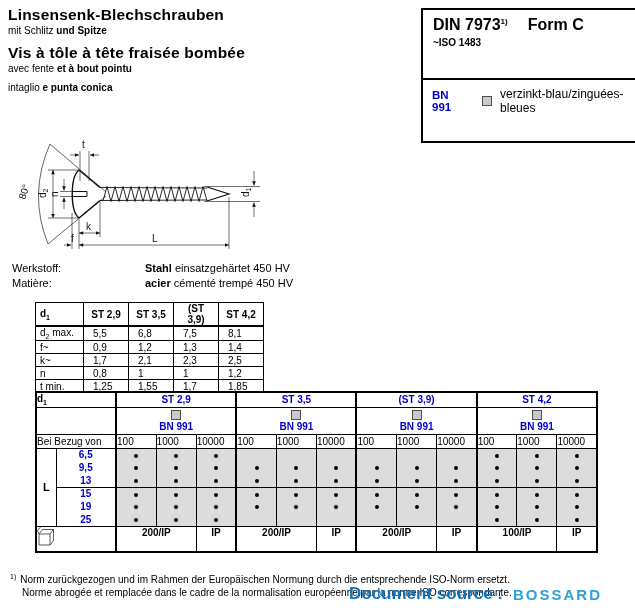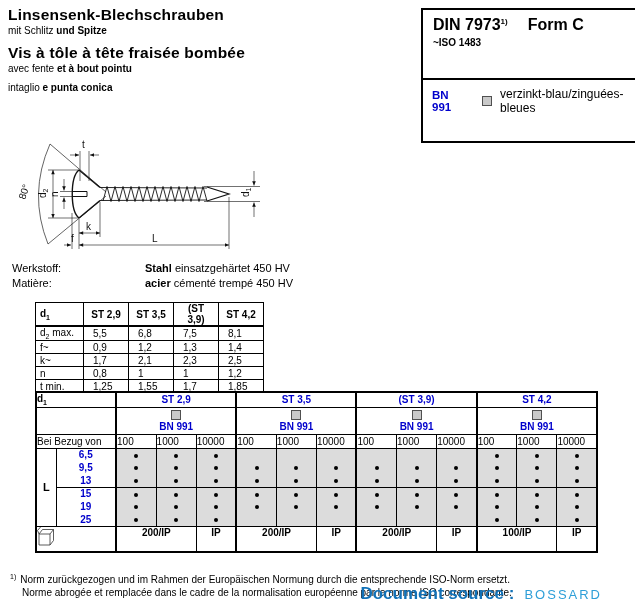--- a/index.html
+++ b/index.html
@@ -70,21 +70,21 @@
   .m-pack2{border-left:2px solid #000;text-align:center;font-weight:bold;padding-top:1px;}
   .m-pack1{border-left:1px solid #000;text-align:center;font-weight:bold;padding-top:1px;}
   .dot{width:4px;height:4px;border-radius:50%;background:#000;display:inline-block;vertical-align:middle;}
 
   
   .footnote{position:absolute;left:10px;top:570px;font-size:10px;line-height:13px;}
   .footnote .fn-line{padding-left:12px;}
   .footnote sup{font-size:7px;margin-left:-12px;margin-right:4px;}
   .docsrc{position:absolute;right:33px;top:584px;display:flex;align-items:center;}
   .ds-label{color:var(--srcblue);font-weight:bold;font-size:17px;margin-right:10px;}
-  .ds-brand{color:var(--brand);font-weight:normal;font-size:13px;letter-spacing:2px;}
+  .ds-brand{color:var(--brand);font-weight:bold;font-size:15px;letter-spacing:2px;}
 </style>
 </head>
 <body>
 
 <div class="titles">
   <div class="title-block">
     <div class="title-main">Linsensenk-Blechschrauben</div>
     <div class="title-sub"><span>mit Schlitz </span><b>und Spitze</b></div>
   </div>
   <div class="title-block">

